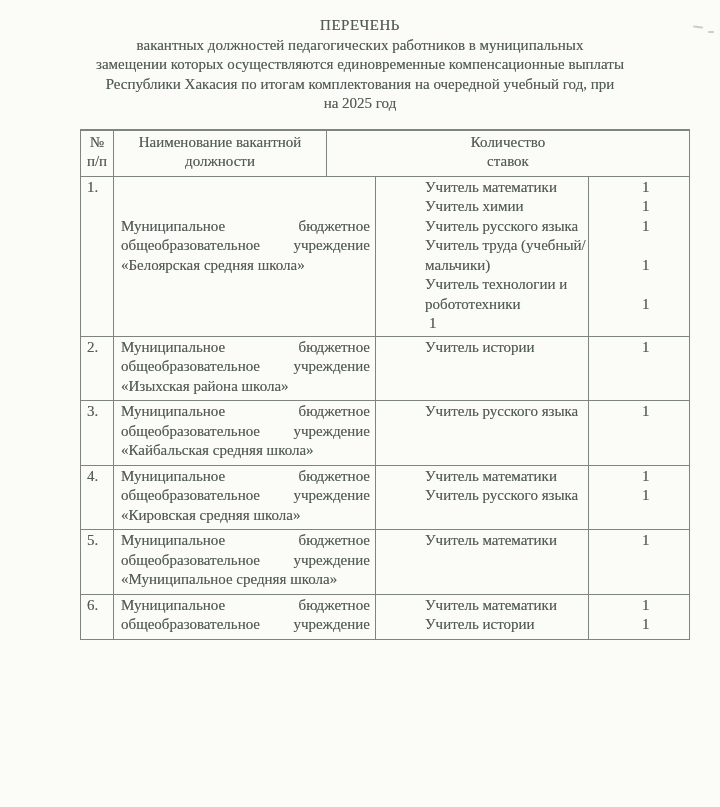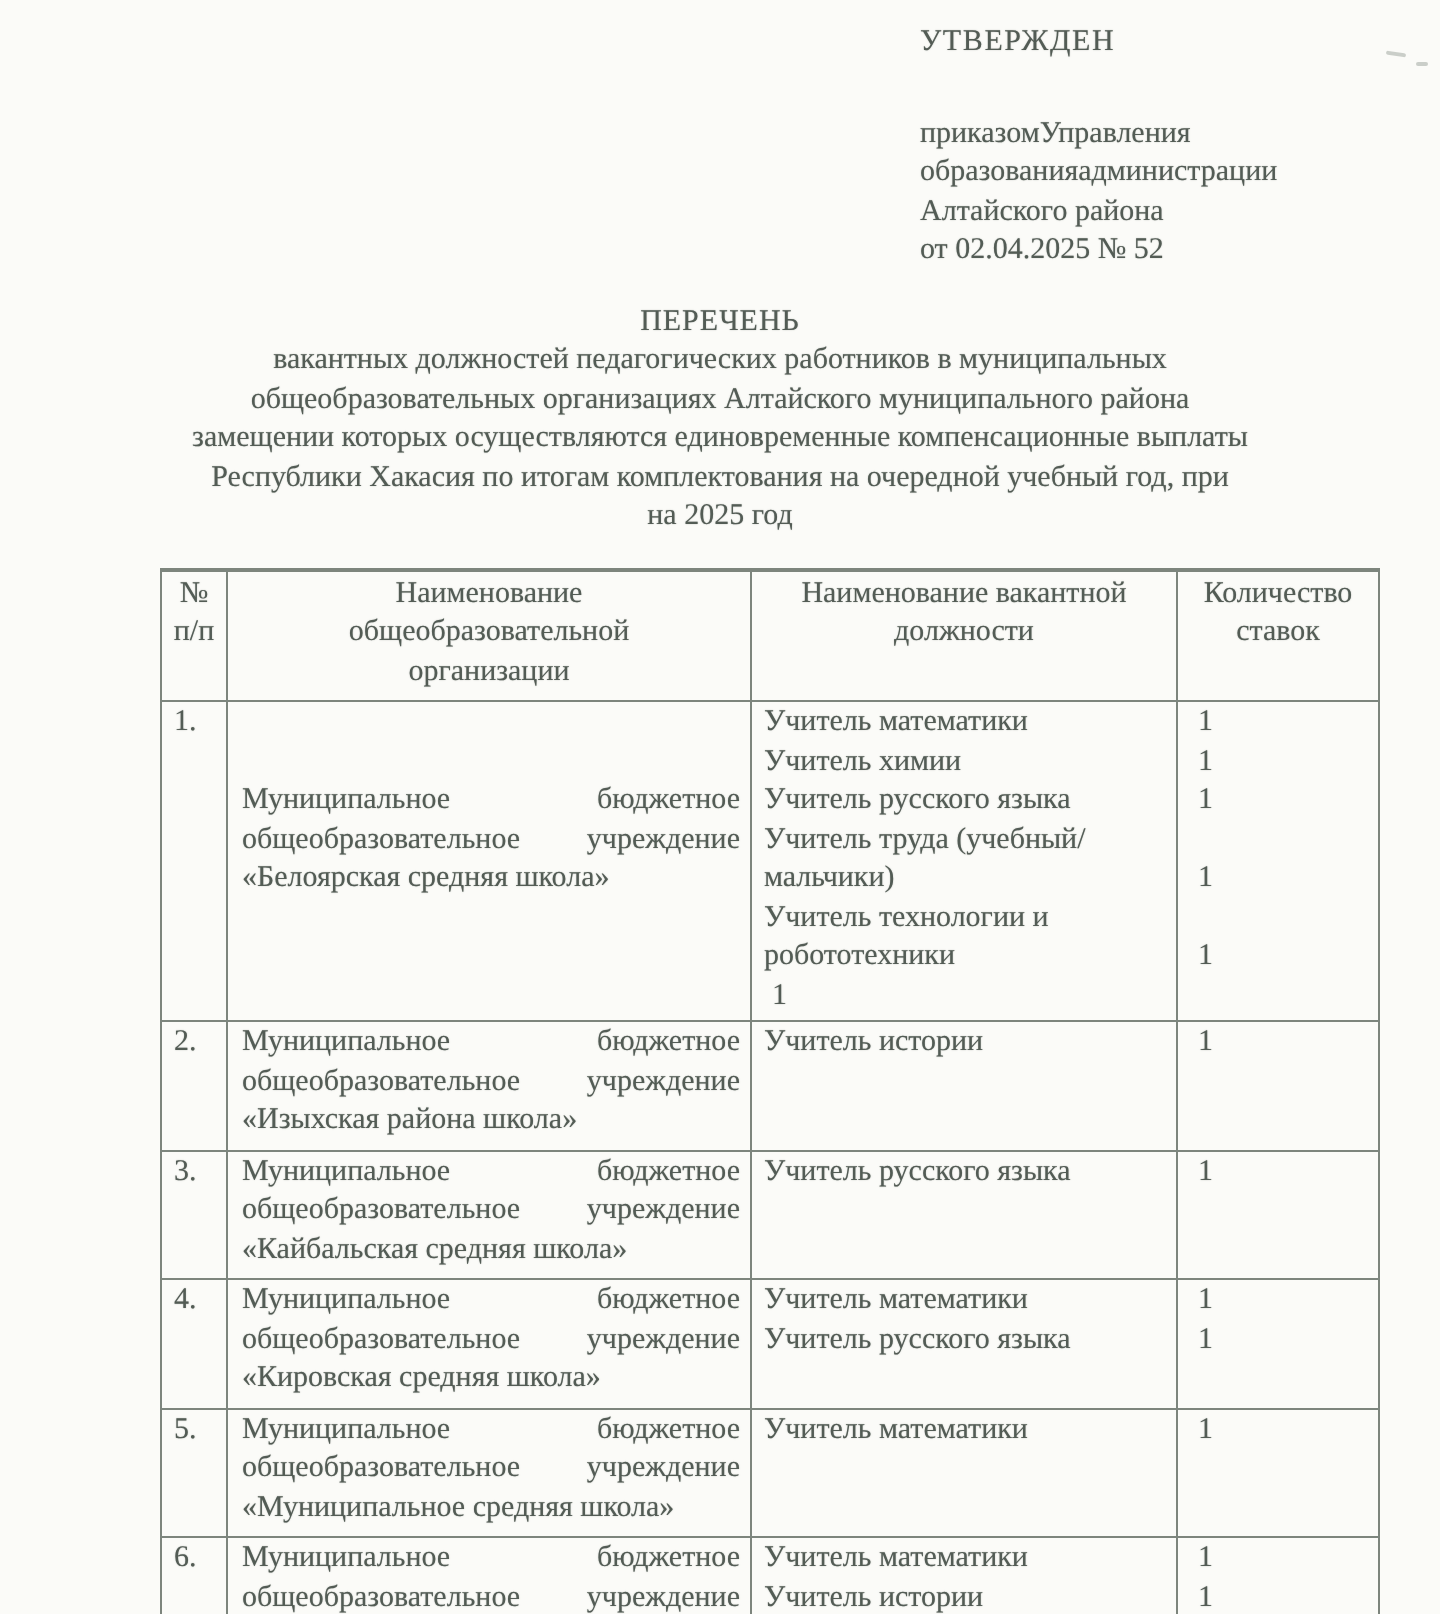--- a/index.html
+++ b/index.html
@@ -53,60 +53,47 @@
     width:262px; border-right:1px solid #7d857d;
     padding:1px 5px 4px 7px; box-sizing:border-box;
     display:flex; flex-direction:column;
   }
   .trow:first-child .c-org { padding-top:40px; }
   .c-vaccount { flex:1; position:relative; padding:1px 0 2px; }
   .c-vaccount::before {
     content:""; position:absolute; left:212px; top:-1px; bottom:-1px;
     width:1px; background:#7d857d;
   }
-  .ventry { display:flex; align-items:flex-end; }
+  .ventry { display:flex; align-items:flex-end;margin-left:43px; }
   .vname { width:213px; box-sizing:border-box; padding:0 10px 0 6px; }
   .vcount { flex:1; padding-left:10px; box-sizing:border-box; }
 </style>
 </head>
 <body>
 
 <div class="page">
 
-  <div class="approval">
-    <div class="approved-label">УТВЕРЖДЕН</div>
-    <div class="order-block">
-        <div class="line jline"><span>приказом</span><span>Управления</span></div>
-        <div class="line jline"><span>образования</span><span>администрации</span></div>
-        <div class="line">Алтайского района</div>
-        <div class="line">от 02.04.2025 № 52</div>
-      </div>
-  </div>
 
   <div class="artifact a1"></div>
   <div class="artifact a2"></div>
 
   <div class="title-block">
     <div class="doc-heading">ПЕРЕЧЕНЬ</div>
     <div class="subtitle">
         <div class="line">вакантных должностей педагогических работников в муниципальных</div>
-        <div class="line">общеобразовательных организациях Алтайского муниципального района</div>
         <div class="line">замещении которых осуществляются единовременные компенсационные выплаты</div>
         <div class="line">Республики Хакасия по итогам комплектования на очередной учебный год, при</div>
         <div class="line">на 2025 год</div>
       </div>
   </div>
 
   <div class="doc-table">
     <div class="thead">
       <div class="th th-num">№
 п/п</div>
-      <div class="th th-org">Наименование
-общеобразовательной
-организации</div>
       <div class="th th-vac">Наименование вакантной
 должности</div>
       <div class="th th-cnt">Количество
 ставок</div>
     </div>
     <div id="tbody">
         <div class="trow">
           <div class="c-num">1.</div>
           <div class="c-org">
             <div class="line jline">

